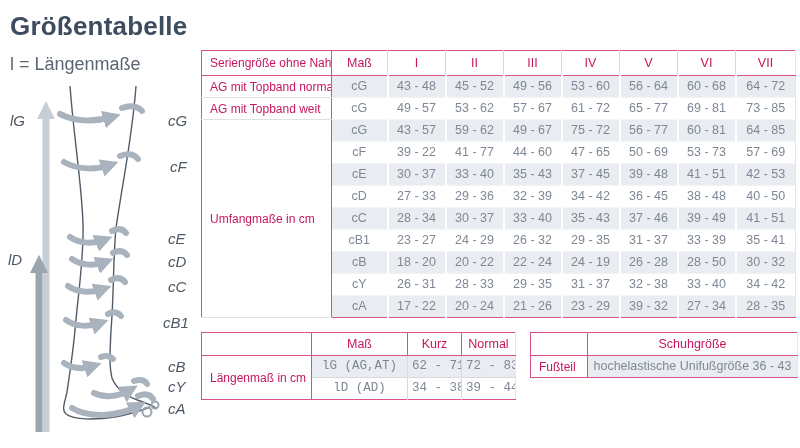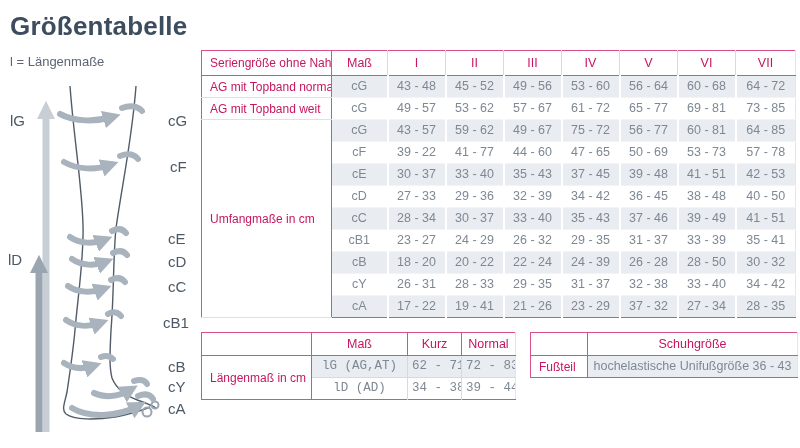--- a/index.html
+++ b/index.html
@@ -11,24 +11,24 @@
     --val:#7e8894;
     --titlecol:#3d4d5f;
     --legendcol:#5b6573;
     --diaglabel:#4c5865;
   }
   html,body{margin:0;padding:0;}
   body{font-family:"Liberation Sans","DejaVu Sans",sans-serif;background:#fff;}
   #canvas{position:relative;width:800px;height:448px;background:#fff;overflow:hidden;padding-left:16px;}
 
   .page-title{position:absolute;left:10px;top:11px;font-size:26px;font-weight:bold;color:var(--titlecol);letter-spacing:.2px;}
-  .legend{position:absolute;left:10px;top:54px;font-size:13px;color:var(--legendcol);display:flex;gap:16px;}
+  .legend{position:absolute;left:10px;top:54px;font-size:18px;color:var(--legendcol);display:flex;gap:16px;}
 
   
-  .diagram{position:absolute;left:0;top:70px;width:173px;height:378px;}
+  .diagram{position:absolute;left:0;top:70px;width:173px;height:378px;font-style:italic;}
   .diagram svg{position:absolute;left:0;top:-70px;}
   .dlabel{position:absolute;font-size:15px;color:var(--diaglabel);line-height:1;}
 
   
   table{border-collapse:collapse;table-layout:fixed;position:absolute;font-size:12.5px;line-height:1;}
   th,td{padding:0 4px;text-align:center;vertical-align:middle;font-weight:normal;overflow:hidden;white-space:nowrap;}
   th{color:var(--pink);height:24px;}
   td{color:var(--val);height:21px;}
   .col1{ text-align:left;padding-left:8px;color:var(--pink);font-size:12px;border-right:1px solid var(--pinkline);}
   tr.shade td:not(.col1){background:var(--shade);}
@@ -182,21 +182,21 @@
         <td class="v">64 - 85</td>
       </tr>
       <tr>
         <td class="mass">cF</td>
         <td class="v">39 - 22</td>
         <td class="v">41 - 77</td>
         <td class="v">44 - 60</td>
         <td class="v">47 - 65</td>
         <td class="v">50 - 69</td>
         <td class="v">53 - 73</td>
-        <td class="v">57 - 78</td>
+        <td class="v">57 - 69</td>
       </tr>
       <tr class="shade">
         <td class="mass">cE</td>
         <td class="v">30 - 37</td>
         <td class="v">33 - 40</td>
         <td class="v">35 - 43</td>
         <td class="v">37 - 45</td>
         <td class="v">39 - 48</td>
         <td class="v">41 - 51</td>
         <td class="v">42 - 53</td>
@@ -229,42 +229,42 @@
         <td class="v">29 - 35</td>
         <td class="v">31 - 37</td>
         <td class="v">33 - 39</td>
         <td class="v">35 - 41</td>
       </tr>
       <tr class="shade">
         <td class="mass">cB</td>
         <td class="v">18 - 20</td>
         <td class="v">20 - 22</td>
         <td class="v">22 - 24</td>
-        <td class="v">24 - 39</td>
+        <td class="v">24 - 19</td>
         <td class="v">26 - 28</td>
         <td class="v">28 - 50</td>
         <td class="v">30 - 32</td>
       </tr>
       <tr>
         <td class="mass">cY</td>
         <td class="v">26 - 31</td>
         <td class="v">28 - 33</td>
         <td class="v">29 - 35</td>
         <td class="v">31 - 37</td>
         <td class="v">32 - 38</td>
         <td class="v">33 - 40</td>
         <td class="v">34 - 42</td>
       </tr>
       <tr class="shade">
         <td class="mass">cA</td>
         <td class="v">17 - 22</td>
-        <td class="v">19 - 41</td>
+        <td class="v">20 - 24</td>
         <td class="v">21 - 26</td>
         <td class="v">23 - 29</td>
-        <td class="v">37 - 32</td>
+        <td class="v">39 - 32</td>
         <td class="v">27 - 34</td>
         <td class="v">28 - 35</td>
       </tr>
     </tbody>
   </table>
 
   <table id="len-table">
     <colgroup>
       <col style="width:110px">
         <col style="width:96px">

